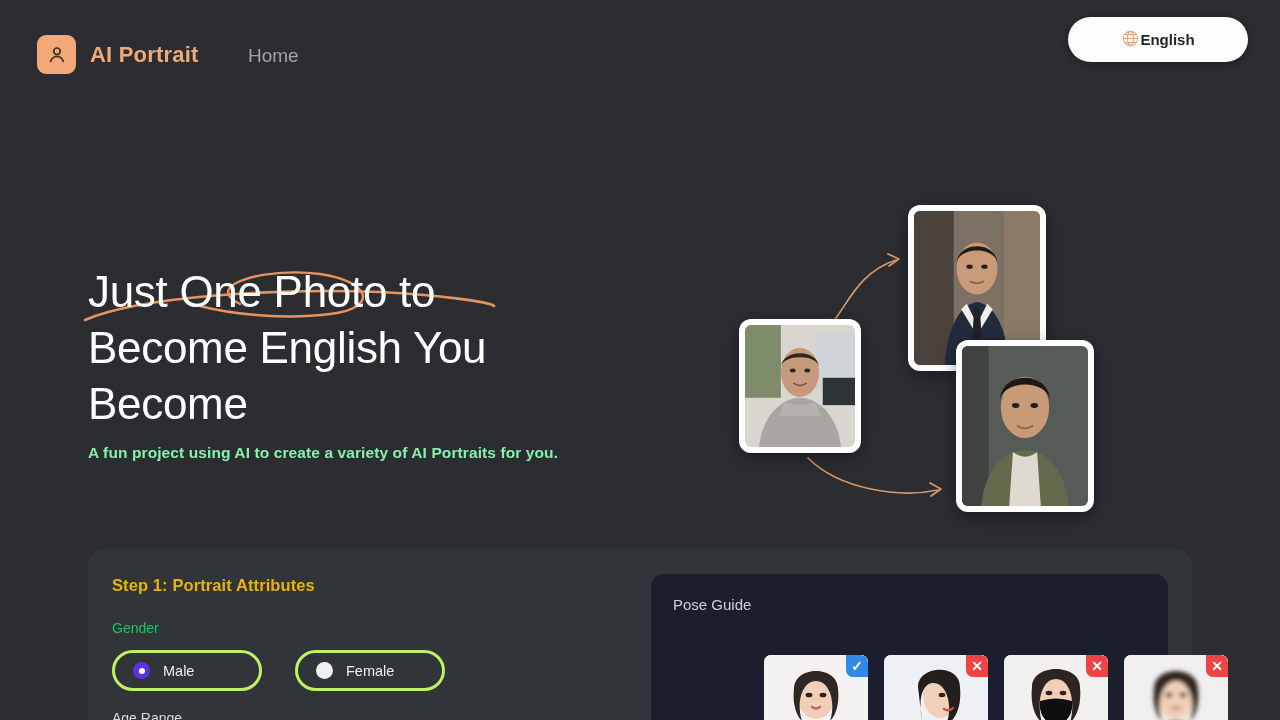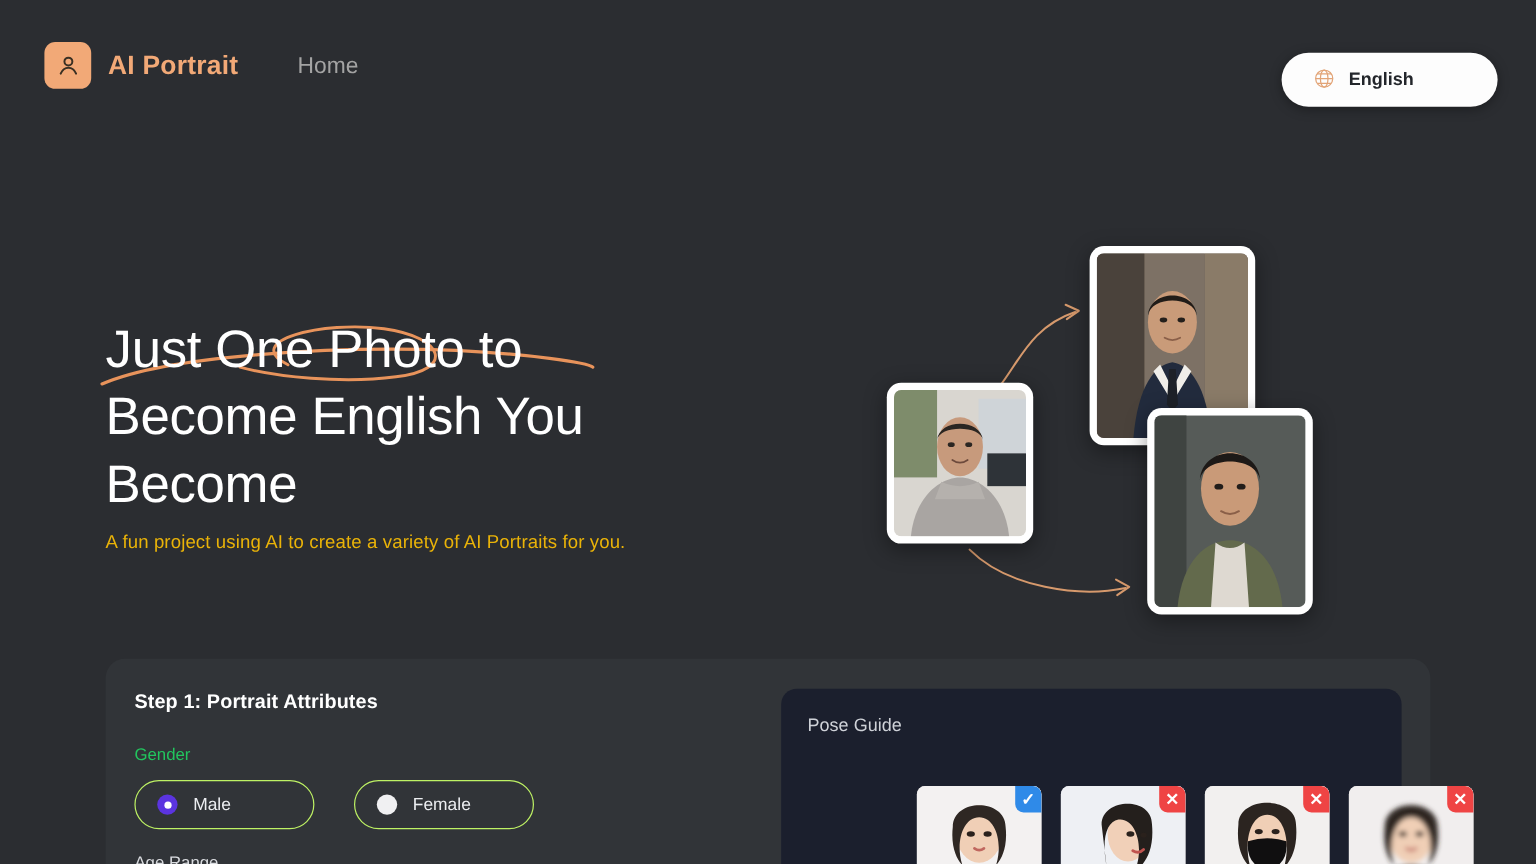--- a/index.html
+++ b/index.html
@@ -21,39 +21,39 @@
   .logo-badge {
     width: 39px; height: 39px; border-radius: 9px;
     background: #f2a977; display: flex; align-items: center; justify-content: center;
   }
   .brand-name {
     font-size: 22px; font-weight: bold; color: #f2a977; letter-spacing: 0.2px;
   }
   .nav-links { position: absolute; left: 248px; top: 45px; display: flex; gap: 28px; }
   .nav-link { font-size: 19px; color: #a3a3a3; text-decoration: none; }
   .lang-btn {
-    position: absolute; right: 32px; top: 44px;
+    position: absolute; right: 32px; top: 17px;
     height: 45px; min-width: 180px; padding: 0 26px;
     background: #fdfdfd; border: none; border-radius: 24px;
-    display: flex; align-items: center; justify-content: flex-start; gap: 11px;
+    display: flex; align-items: center; justify-content: center; 
     cursor: pointer;
     box-shadow: 0 2px 10px rgba(0,0,0,.35);
   }
   .lang-label { font-size: 15px; font-weight: bold; color: #23262b; }
 
   
   .hero-left { position: absolute; left: 88px; top: 264px; width: 560px; }
   .hero-title {
     font-size: 44px; line-height: 56px; font-weight: normal;
     color: #ffffff; letter-spacing: -0.3px; position: relative; z-index: 2;
   }
   .hero-scribble { position: absolute; left: 80px; top: 262px; width: 420px; height: 70px; z-index: 1; pointer-events: none; }
   .hero-sub {
     position: absolute; left: 88px; top: 444px;
-    font-size: 15.5px; color: #eab308; letter-spacing: 0.1px;
+    font-size: 15.5px; color: #86efac; letter-spacing: 0.1px; font-weight: bold;
   }
 
   
   .collage { position: absolute; left: 700px; top: 190px; width: 420px; height: 340px; }
   .photo-card {
     position: absolute; background: #ffffff; border-radius: 12px; padding: 6px;
     box-shadow: 0 5px 18px rgba(0,0,0,.38);
   }
   .photo-inner { width: 100%; height: 100%; border-radius: 6px; overflow: hidden; position: relative; }
   .card-src  { left: 39px;  top: 129px; width: 122px; height: 134px; }
@@ -62,29 +62,29 @@
   .arrows { position: absolute; left: 0; top: 0; width: 420px; height: 340px; }
 
   
   .main-panel {
     position: absolute; left: 88px; top: 549px;
     width: 1104px; height: 171px;
     background: #313438; border-radius: 16px 16px 0 0;
   }
   .step-title {
     position: absolute; left: 24px; top: 27px;
-    font-size: 16.5px; font-weight: bold; color: #ffffff; letter-spacing: 0.1px;
+    font-size: 16.5px; font-weight: bold; color: #eab308; letter-spacing: 0.1px;
   }
   .field-label {
     position: absolute; left: 24px; top: 71px;
     font-size: 14px; color: #22c55e; text-align: center;
   }
   .radio-row { position: absolute; left: 24px; top: 101px; display: flex; gap: 33px; }
   .radio-pill {
-    width: 150px; height: 41px; border: 1px solid #bef264; border-radius: 21px;
+    width: 150px; height: 41px; border: 3px solid #bef264; border-radius: 21px;
     display: flex; align-items: center; gap: 13px; padding-left: 18px;
     background: transparent; cursor: pointer;
   }
   .radio-dot-on {
     width: 17px; height: 17px; border-radius: 50%; background: #5b34e0;
     display: flex; align-items: center; justify-content: center;
   }
   .radio-dot-on::after { content: ""; width: 6px; height: 6px; border-radius: 50%; background: #fff; }
   .radio-dot-off { width: 17px; height: 17px; border-radius: 50%; background: #f0f0f2; }
   .radio-text { font-size: 14.5px; color: #eceef1; }

